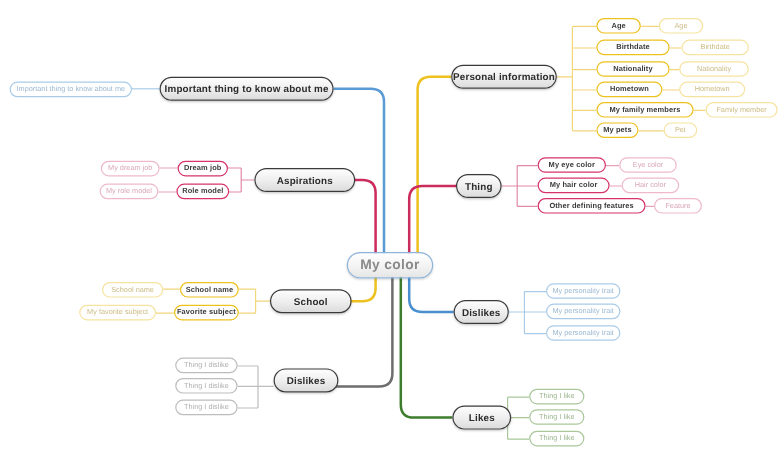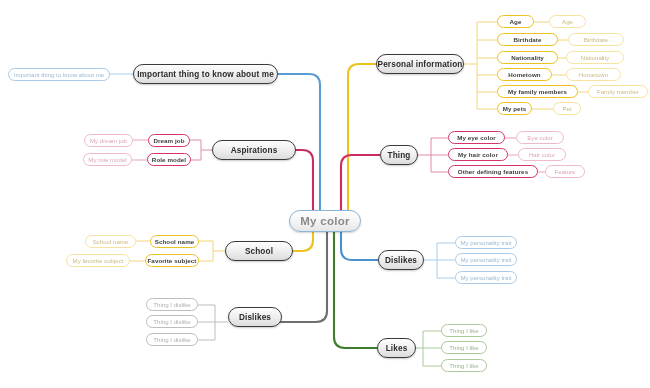--- a/index.html
+++ b/index.html
@@ -175,21 +175,21 @@
 
   <div class="node n-sub c-pink" style="left:448px;top:165px;width:90px;height:13px;">Other defining features</div>
   <div class="node n-leaf c-pink" style="left:545px;top:165px;width:40px;height:13px;">Feature</div>
 
   <div class="node n-main" style="left:378px;top:250px;width:46px;height:20px;">Dislikes</div>
 
   <div class="node n-leaf c-blue" style="left:455px;top:236px;width:62px;height:13px;">My personality trait</div>
   <div class="node n-leaf c-blue" style="left:455px;top:253px;width:62px;height:13px;">My personality trait</div>
   <div class="node n-leaf c-blue" style="left:455px;top:271px;width:62px;height:13px;">My personality trait</div>
 
-  <div class="node n-main" style="left:377px;top:338px;width:39px;height:20px;text-align:right;">Likes</div>
+  <div class="node n-main" style="left:377px;top:338px;width:49px;height:20px;text-align:right;">Likes</div>
 
   <div class="node n-leaf c-green" style="left:441px;top:324px;width:46px;height:13px;">Thing I like</div>
   <div class="node n-leaf c-green" style="left:441px;top:341px;width:46px;height:13px;">Thing I like</div>
   <div class="node n-leaf c-green" style="left:441px;top:359px;width:46px;height:13px;">Thing I like</div>
 
   <div class="node n-main" style="left:228px;top:307px;width:54px;height:20px;">Dislikes</div>
 
   <div class="node n-leaf c-grey" style="left:146px;top:298px;width:52px;height:13px;">Thing I dislike</div>
   <div class="node n-leaf c-grey" style="left:146px;top:315px;width:52px;height:13px;">Thing I dislike</div>
   <div class="node n-leaf c-grey" style="left:146px;top:333px;width:52px;height:13px;">Thing I dislike</div>

